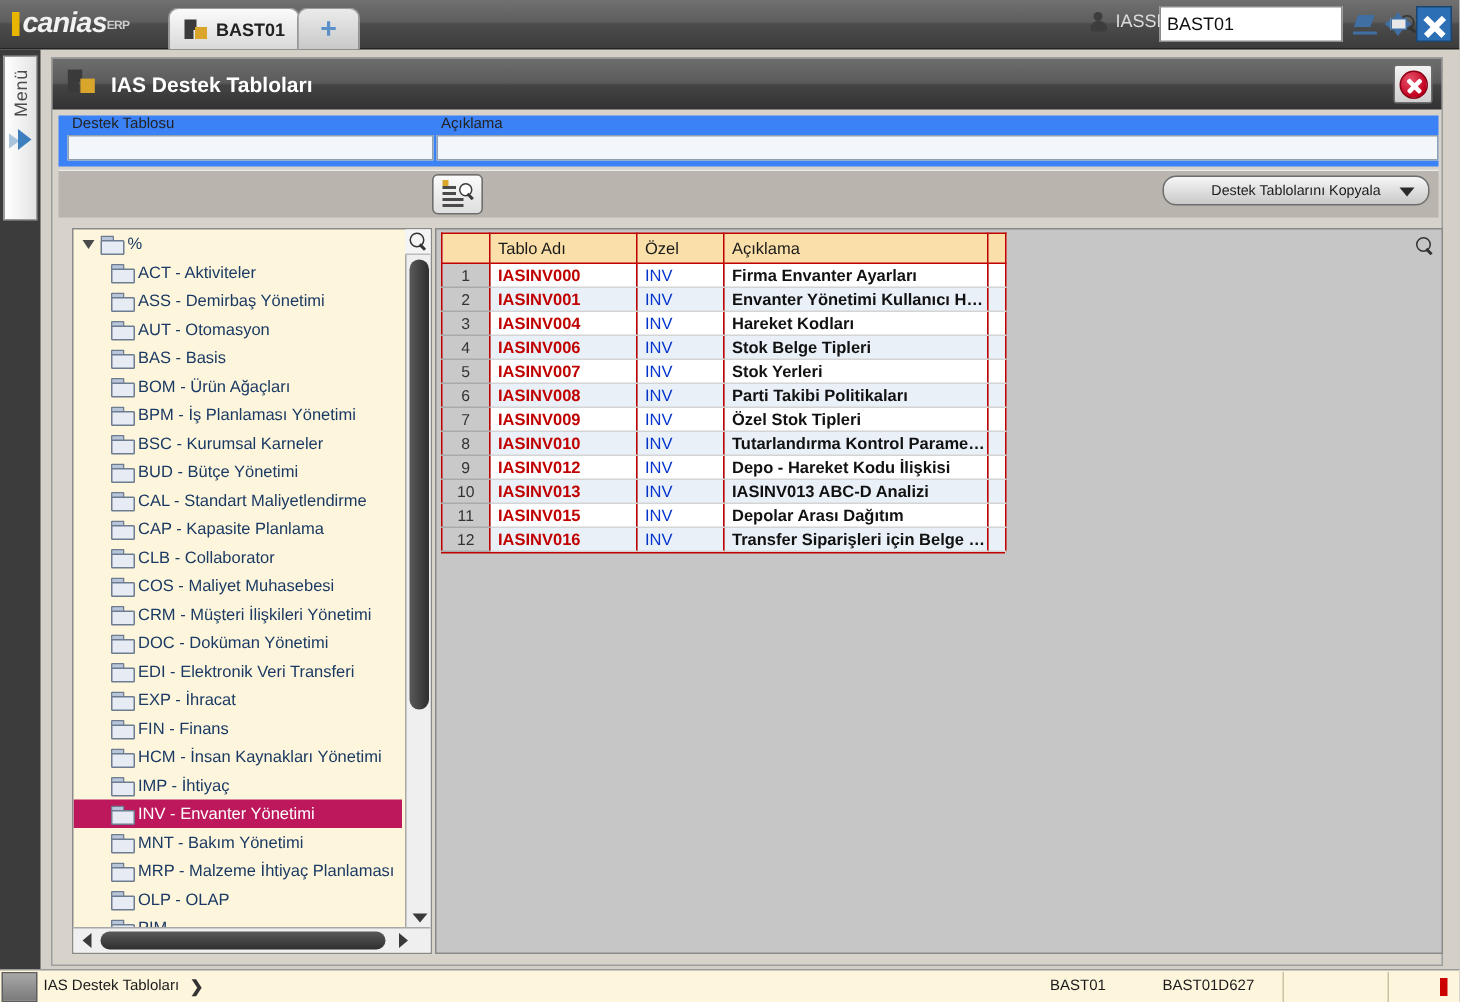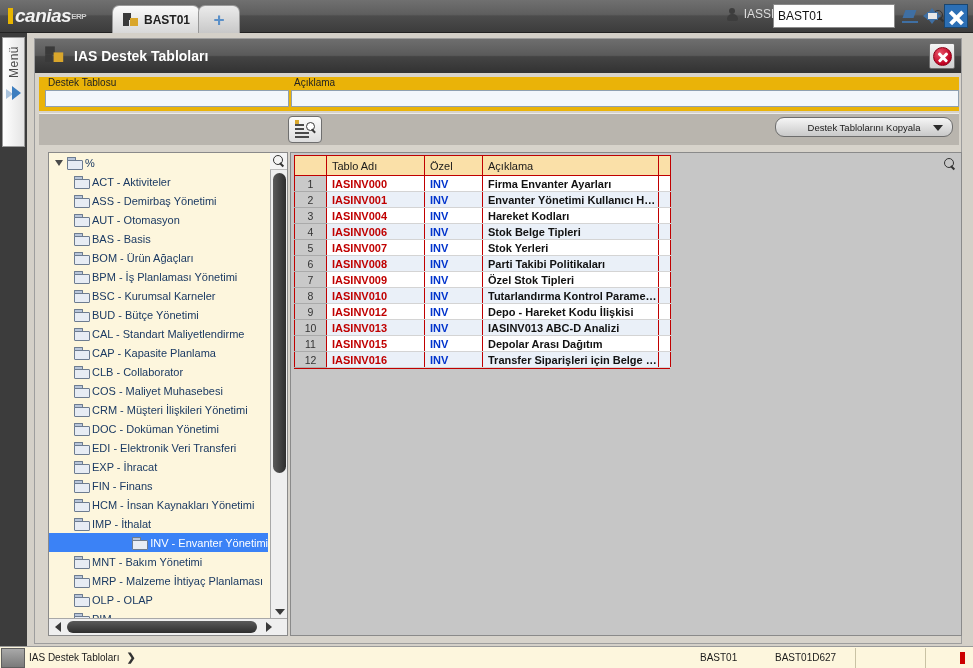--- a/index.html
+++ b/index.html
@@ -132,21 +132,21 @@
   }
   .redx { width:19px; height:19px; border-radius:50%;
     background: radial-gradient(circle at 35% 30%, #e8546a, #c00020 70%);
     position:relative; border:1px solid #8a0016; }
   .redx::before,.redx::after{content:"";position:absolute;left:3.5px;top:8px;width:12px;height:2.6px;background:#fff;border-radius:1px;}
   .redx::before{transform:rotate(45deg);} .redx::after{transform:rotate(-45deg);}
 
   
   #formstrip {
     position:absolute; left:4px; top:38px; width:920px; height:34px;
-    background:#eab308;
+    background:#3b82f6;
   }
   .fgroup { position:absolute; top:0; height:34px; }
   .flabel { font-size:10px; color:#222; padding-left:3px; }
   .finput {
     margin-top:2px; height:17px; background:#f3f7fb;
     border:1px solid #8fa0b0; outline:none;
     font-family:"Liberation Sans",sans-serif; font-size:11px;
     padding:0 3px; width:100%; color:#111;
   }
   #fg-destek { left:6px; width:244px; }
@@ -193,21 +193,21 @@
   #tree-scroll {
     position:absolute; left:0; top:0; width:222px; height:466px;
     overflow:hidden;
   }
   .tnode {
     display:flex; align-items:center; height:19px;
     padding-left:6px; gap:4px; font-size:11px; color:#1b3a63;
     white-space:nowrap;
   }
   .tnode.child { padding-left:25px; }
-  .tnode.sel { background:#3b82f6; color:#fff; width:219px;justify-content:flex-end; }
+  .tnode.sel { background:#be185d; color:#fff; width:219px; }
   .caretdn { width:0;height:0;border-left:4.5px solid transparent;border-right:4.5px solid transparent;border-top:6px solid #4a4a4a; flex:none; }
   .folder { width:14px; height:11px; position:relative; flex:none; }
   .folder::before{content:"";position:absolute;left:0;top:0;width:7px;height:3px;background:#b9c6da;border:1px solid #6d7c90;border-bottom:none;border-radius:1px 1px 0 0;}
   .folder::after{content:"";position:absolute;left:0;top:2.5px;width:14px;height:8.5px;background:#e7ecf4;border:1px solid #6d7c90;border-radius:1px;}
 
   #tree-vsb {
     position:absolute; right:0; top:0; width:17px; height:466px;
     background:#efefef; border-left:1px solid #a8a8a8;
   }
   #tree-searchbtn {
@@ -257,21 +257,21 @@
   thead th.endcap { width:12px; border-right:1px solid #c00000; }
   tbody td {
     height:16px; font-size:11px; padding-left:5px;
     border-right:1px solid #c00000; border-bottom:1px solid #d4d4d4;
     white-space:nowrap; overflow:hidden; text-overflow:ellipsis;
   }
   td.rownum { background:#c9c9c9; color:#333; text-align:center; padding:0;
     border-left:1px solid #c00000; border-right:1px solid #c00000;
     border-bottom:1px solid #aaa; font-size:10.5px; }
   td.tname { color:#c00000; font-weight:bold; }
-  td.mod   { color:#0033cc; font-weight:bold;margin-top:17px; }
+  td.mod   { color:#0033cc; font-weight:normal;margin-top:17px; }
   td.desc  { color:#111; font-weight:bold; }
   td.endcap{ border-right:1px solid #c00000; background:#fff; }
   tbody tr:nth-child(odd)  td:not(.rownum){ background:#ffffff; }
   tbody tr:nth-child(even) td:not(.rownum){ background:#eaf0f8; }
   #gridbottomline { position:absolute; left:3px; width:376px; height:1px; background:#c00000; }
 
   
   #statusbar {
     position:absolute; left:0; bottom:0; width:973px; height:22px;
     background:#fdf6dd; border-top:1px solid #9a9a9a;
@@ -463,21 +463,21 @@
         <div class="tnode child">
           <span class="folder"></span>
           <span>FIN - Finans</span>
         </div>
         <div class="tnode child">
           <span class="folder"></span>
           <span>HCM - İnsan Kaynakları Yönetimi</span>
         </div>
         <div class="tnode child">
           <span class="folder"></span>
-          <span>IMP - İthalat</span>
+          <span>IMP - İhtiyaç</span>
         </div>
         <div class="tnode child sel">
           <span class="folder"></span>
           <span>INV - Envanter Yönetimi</span>
         </div>
         <div class="tnode child">
           <span class="folder"></span>
           <span>MNT - Bakım Yönetimi</span>
         </div>
         <div class="tnode child">

